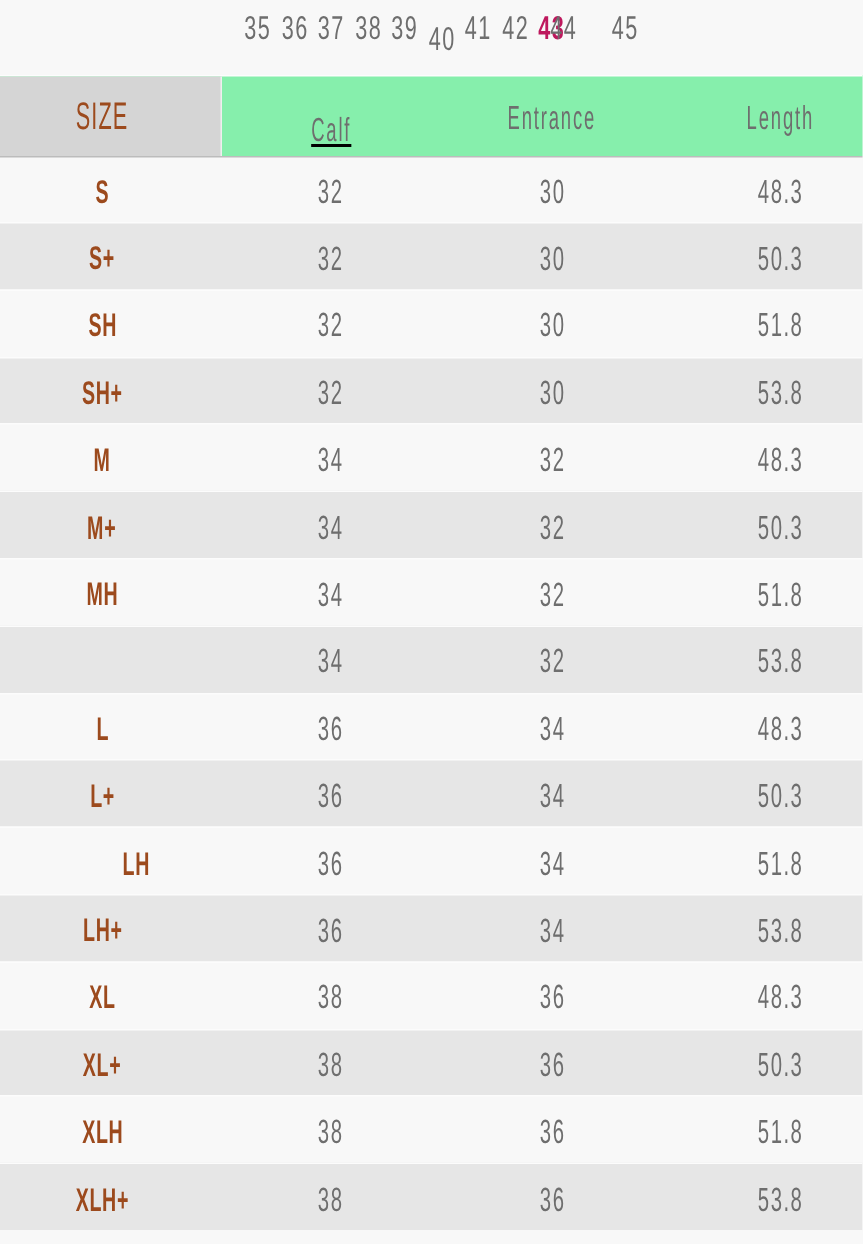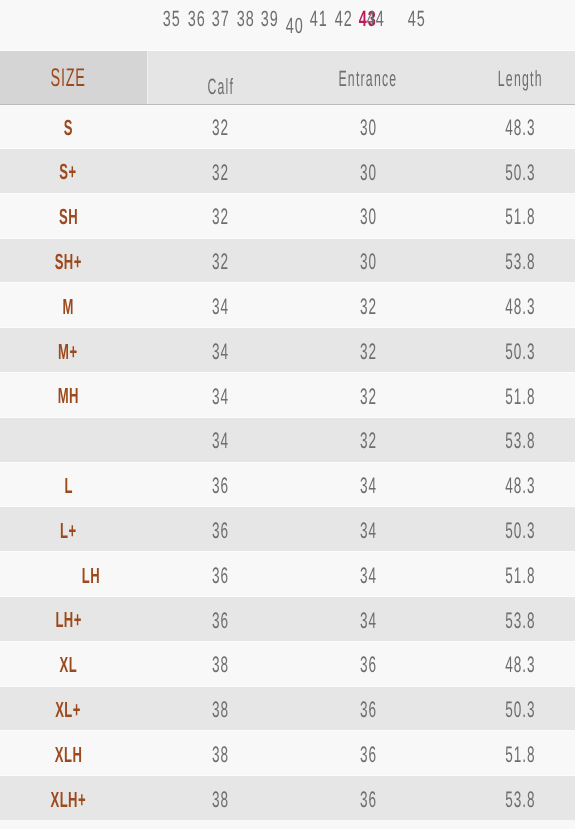--- a/index.html
+++ b/index.html
@@ -14,21 +14,21 @@
   .scale-strip{position:absolute;left:0;top:0;width:575px;height:51px;}
   .scale-strip .num{position:absolute;top:0;width:40px;height:38.5px;
                     display:flex;align-items:center;justify-content:center;
                     color:#6e6e6e;font-size:22px;white-space:nowrap;}
   .scale-strip .num > i{font-style:normal;display:inline-block;
                         transform:scaleX(0.655) translateZ(0);transform-origin:50% 50%;
                         letter-spacing:1.4px;text-indent:1.4px;}
   .scale-strip .num.sel{color:#be185d;font-weight:bold;}
 
   
-  .thead{position:absolute;left:0;top:50px;width:575px;height:53.5px;background:#e5e5e5;
+  .thead{position:absolute;left:0;top:50px;width:575px;height:53.5px;background:#86efac;
          border-top:1px solid #fdfdfd;box-sizing:border-box;z-index:3;}
   .thead:after{content:"";position:absolute;left:0;top:52.5px;width:575px;height:1.3px;background:#bcbcbc;}
   .thead .sizecell{position:absolute;left:0;top:0;width:147px;height:52.5px;background:#d5d5d5;
                    border-right:1.6px solid #efefef;box-sizing:content-box;}
   .thead .cell{padding-top:2px;box-sizing:border-box;}
 
   
   .rows{position:absolute;left:0;top:103.2px;width:575px;z-index:1;}
   .row{position:relative;width:575px;height:44.8px;}
   .row.odd{background:#f8f8f8;}
@@ -92,21 +92,21 @@
       <div class="num" style="left: 396.6px;">
         <i>45</i>
       </div>
     </div>
 
   <div class="thead" id="thead">
     <div class="sizecell"></div>
   <div class="cell" style="width: 136px; left: 0px; height: 53px;">
         <span class="t-size-head">SIZE</span>
       </div>
-      <div class="cell" style="width: 170px; left: 135.3px; height: 69px;">
+      <div class="cell" style="width: 170px; left: 135.3px; height: 69px; text-decoration: underline;">
         <span class="t-col-head">Calf</span>
       </div>
       <div class="cell" style="width: 125px; left: 305.2px; height: 53px;">
         <span class="t-col-head">Entrance</span>
       </div>
       <div class="cell" style="width: 180px; left: 429.8px; height: 53px;">
         <span class="t-col-head">Length</span>
       </div>
     </div>
 

